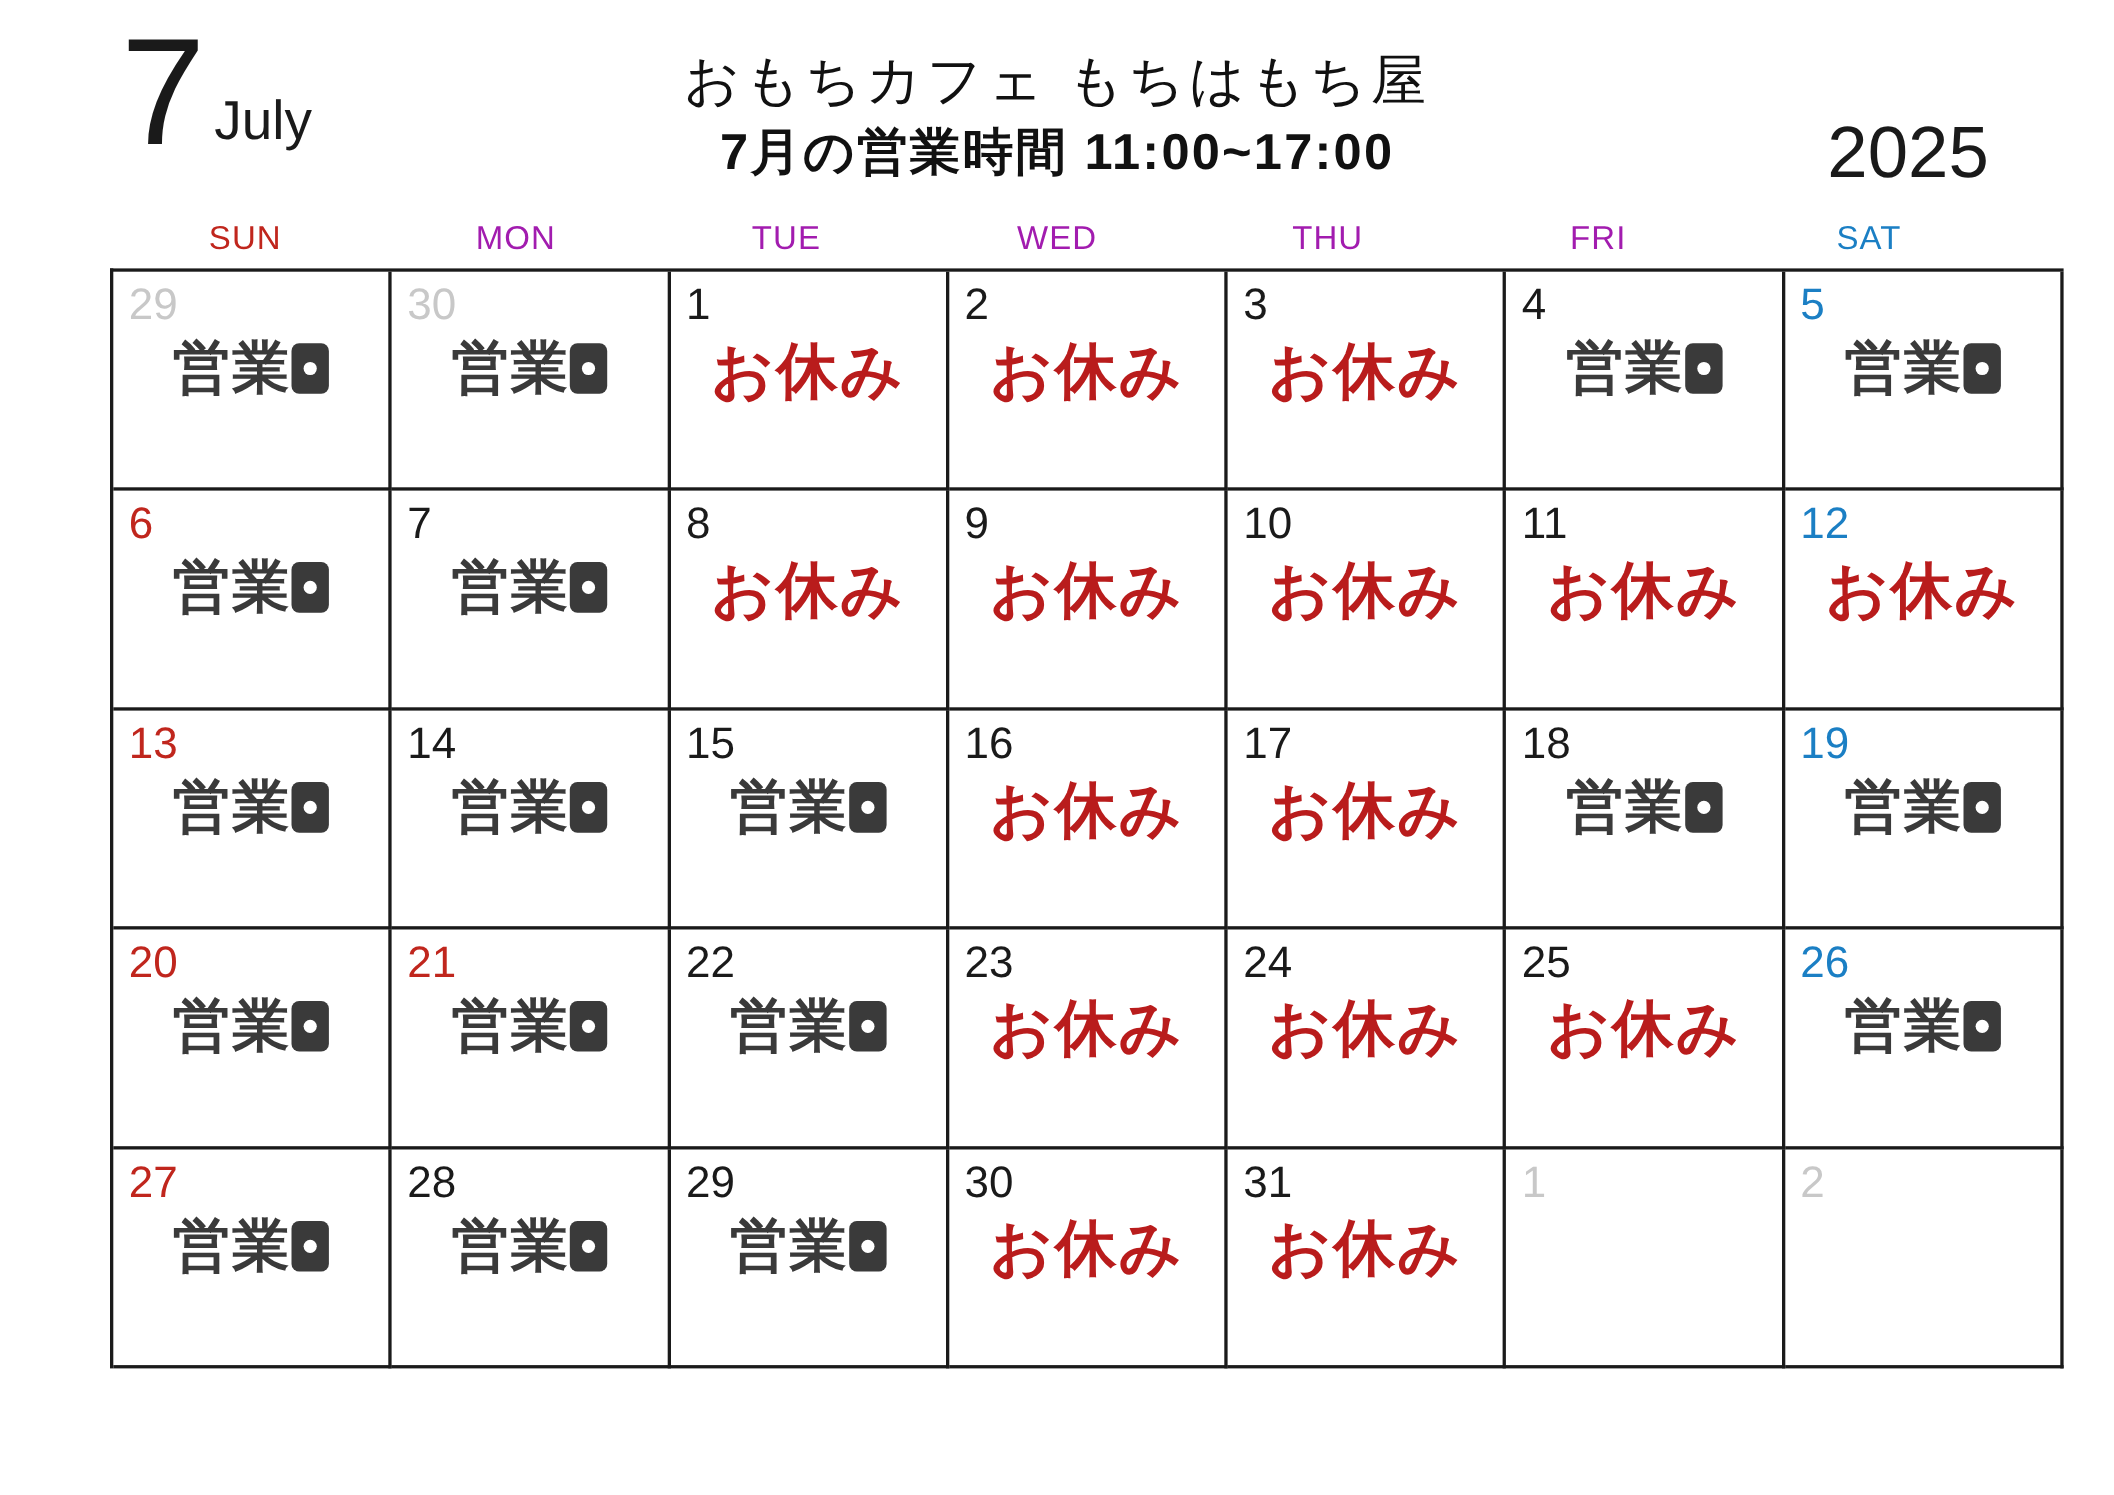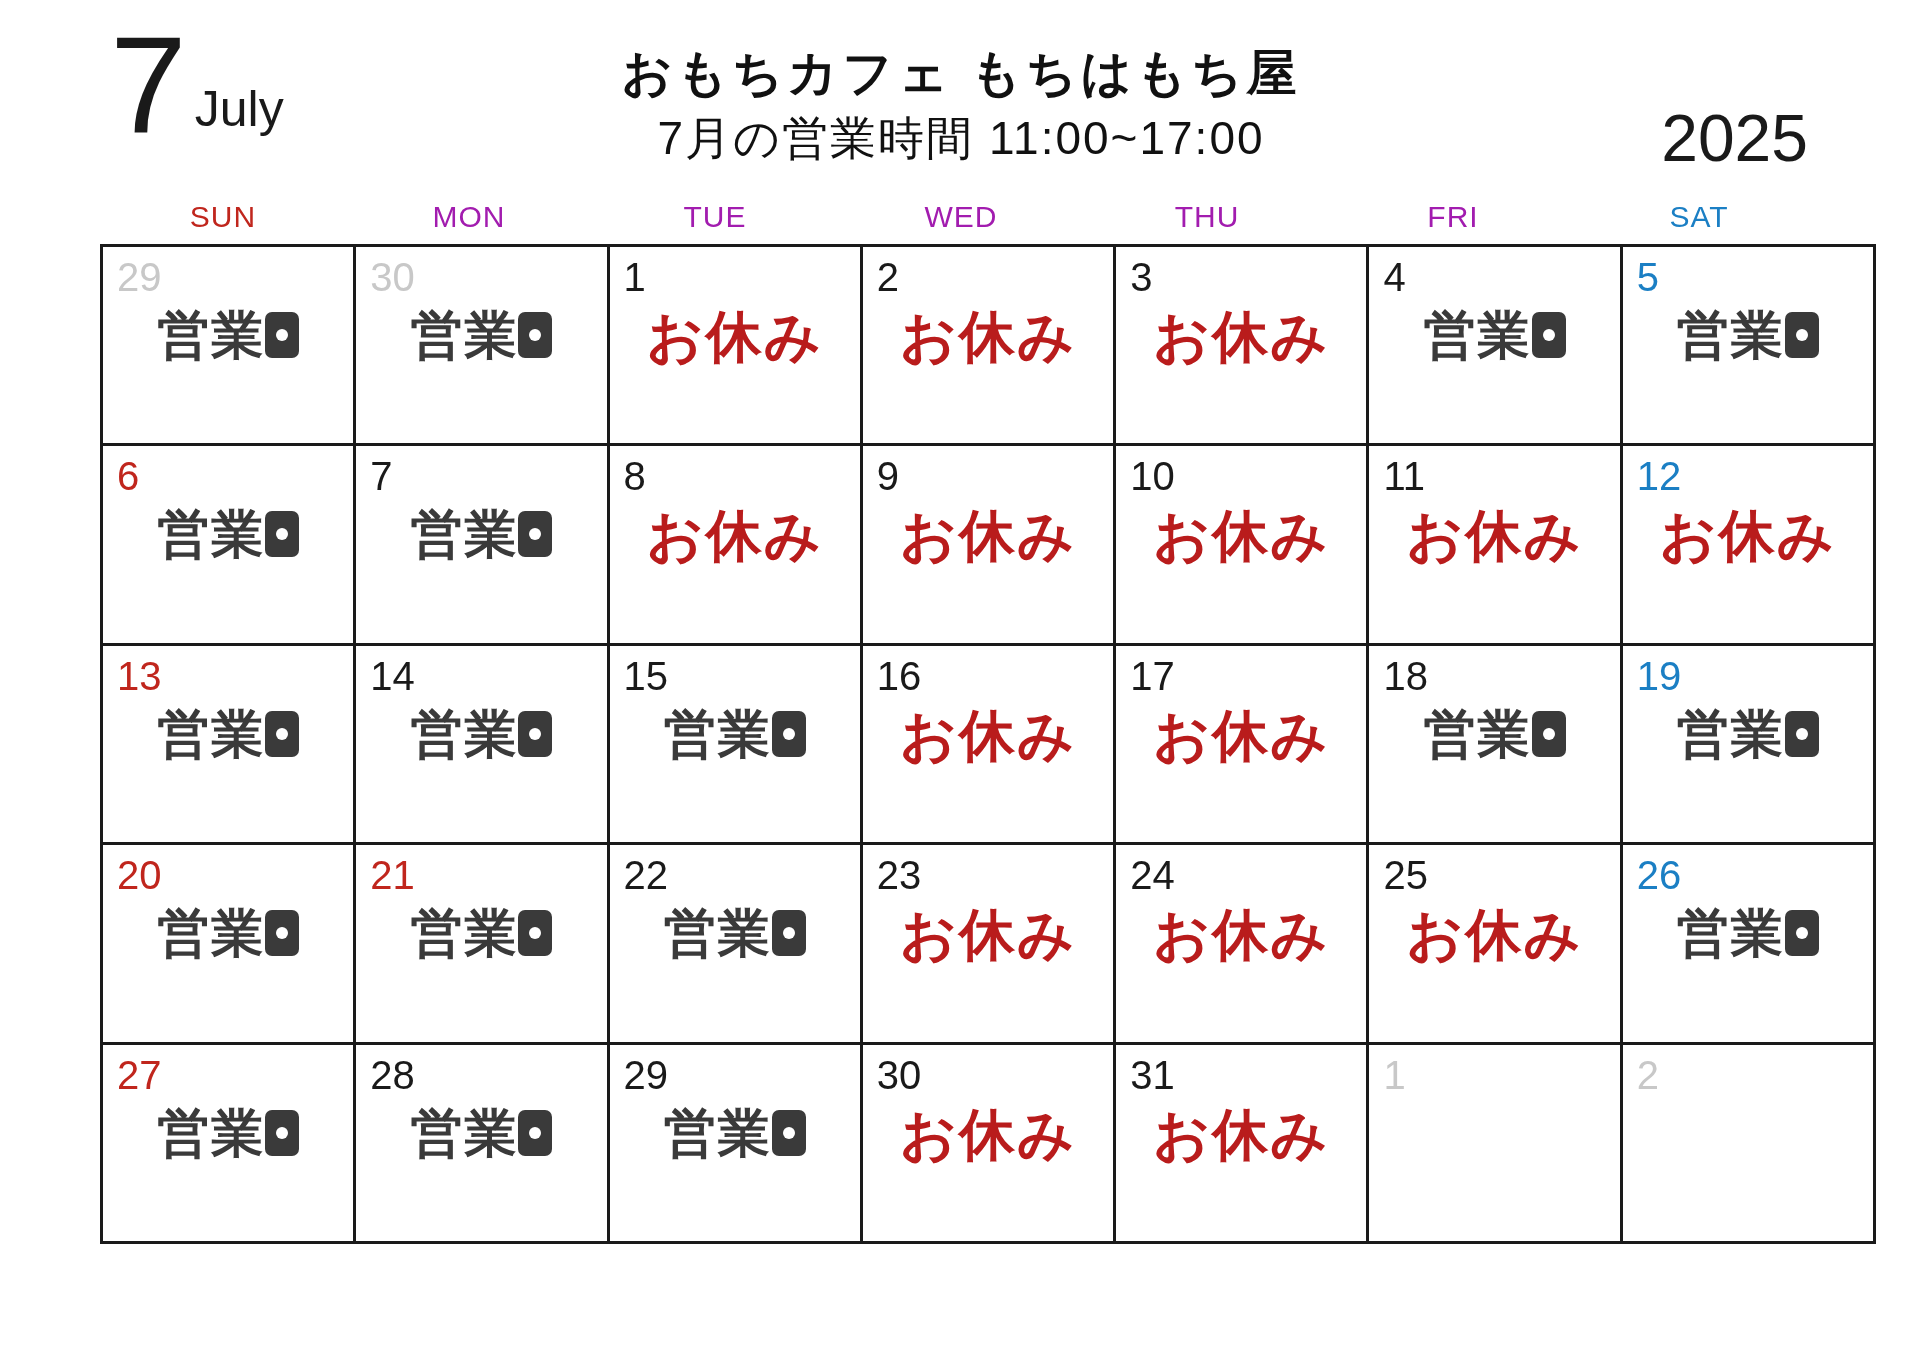--- a/index.html
+++ b/index.html
@@ -61,28 +61,28 @@
     position: absolute;
     left: 0;
     right: 0;
     top: 42px;
     text-align: center;
   }
   .shop-title {
     font-size: 50px;
     letter-spacing: 4px;
     line-height: 1.25;
-    font-weight: 700;
+    font-weight: 400;
     color: #111;
   }
   .hours-line {
     font-size: 46px;
     letter-spacing: 2px;
     line-height: 1.3;
-    font-weight: 400;
+    font-weight: 700;
     color: #111;
     margin-top: 4px;
   }
 
   
   .weekdays {
     display: grid;
     grid-template-columns: repeat(7, 1fr);
     width: 1722px;
     margin: 0 auto;

